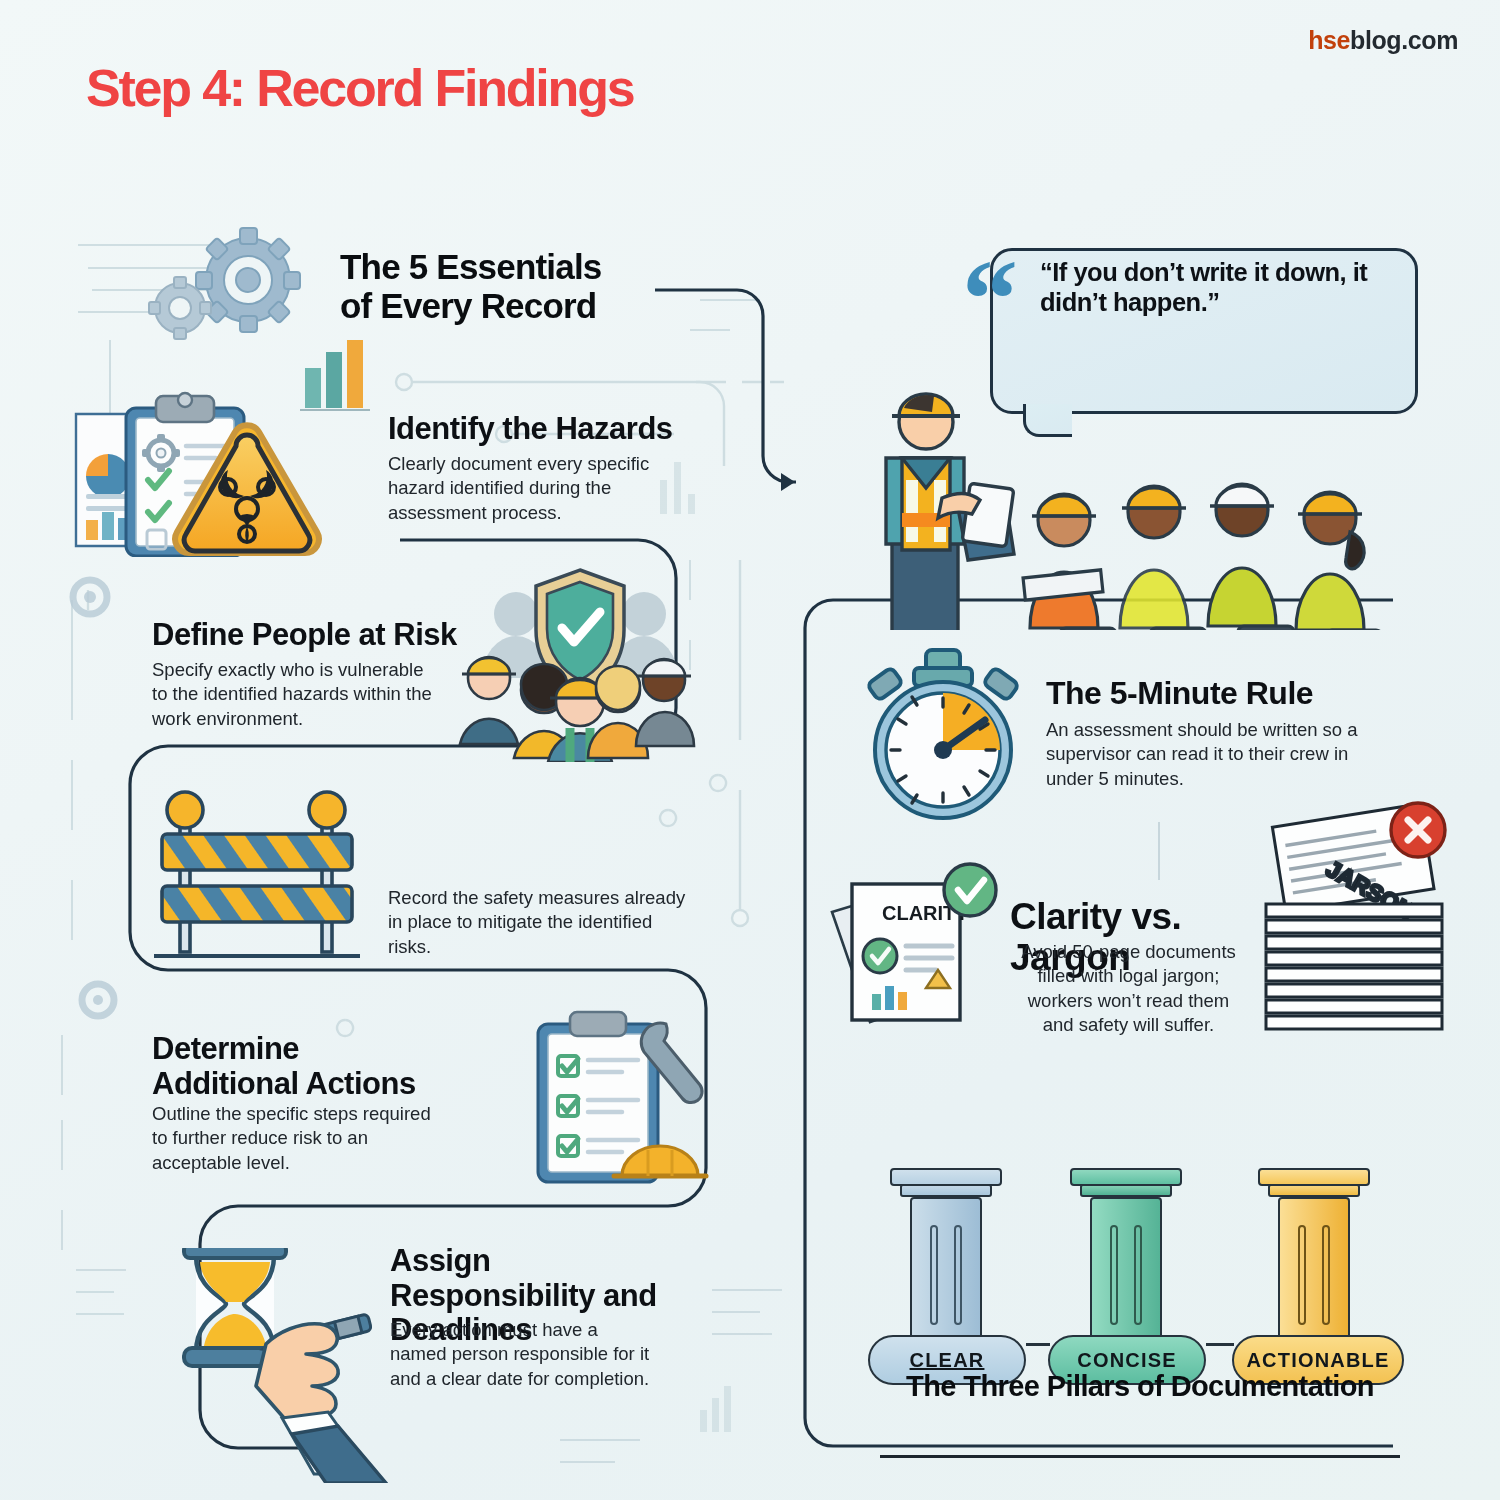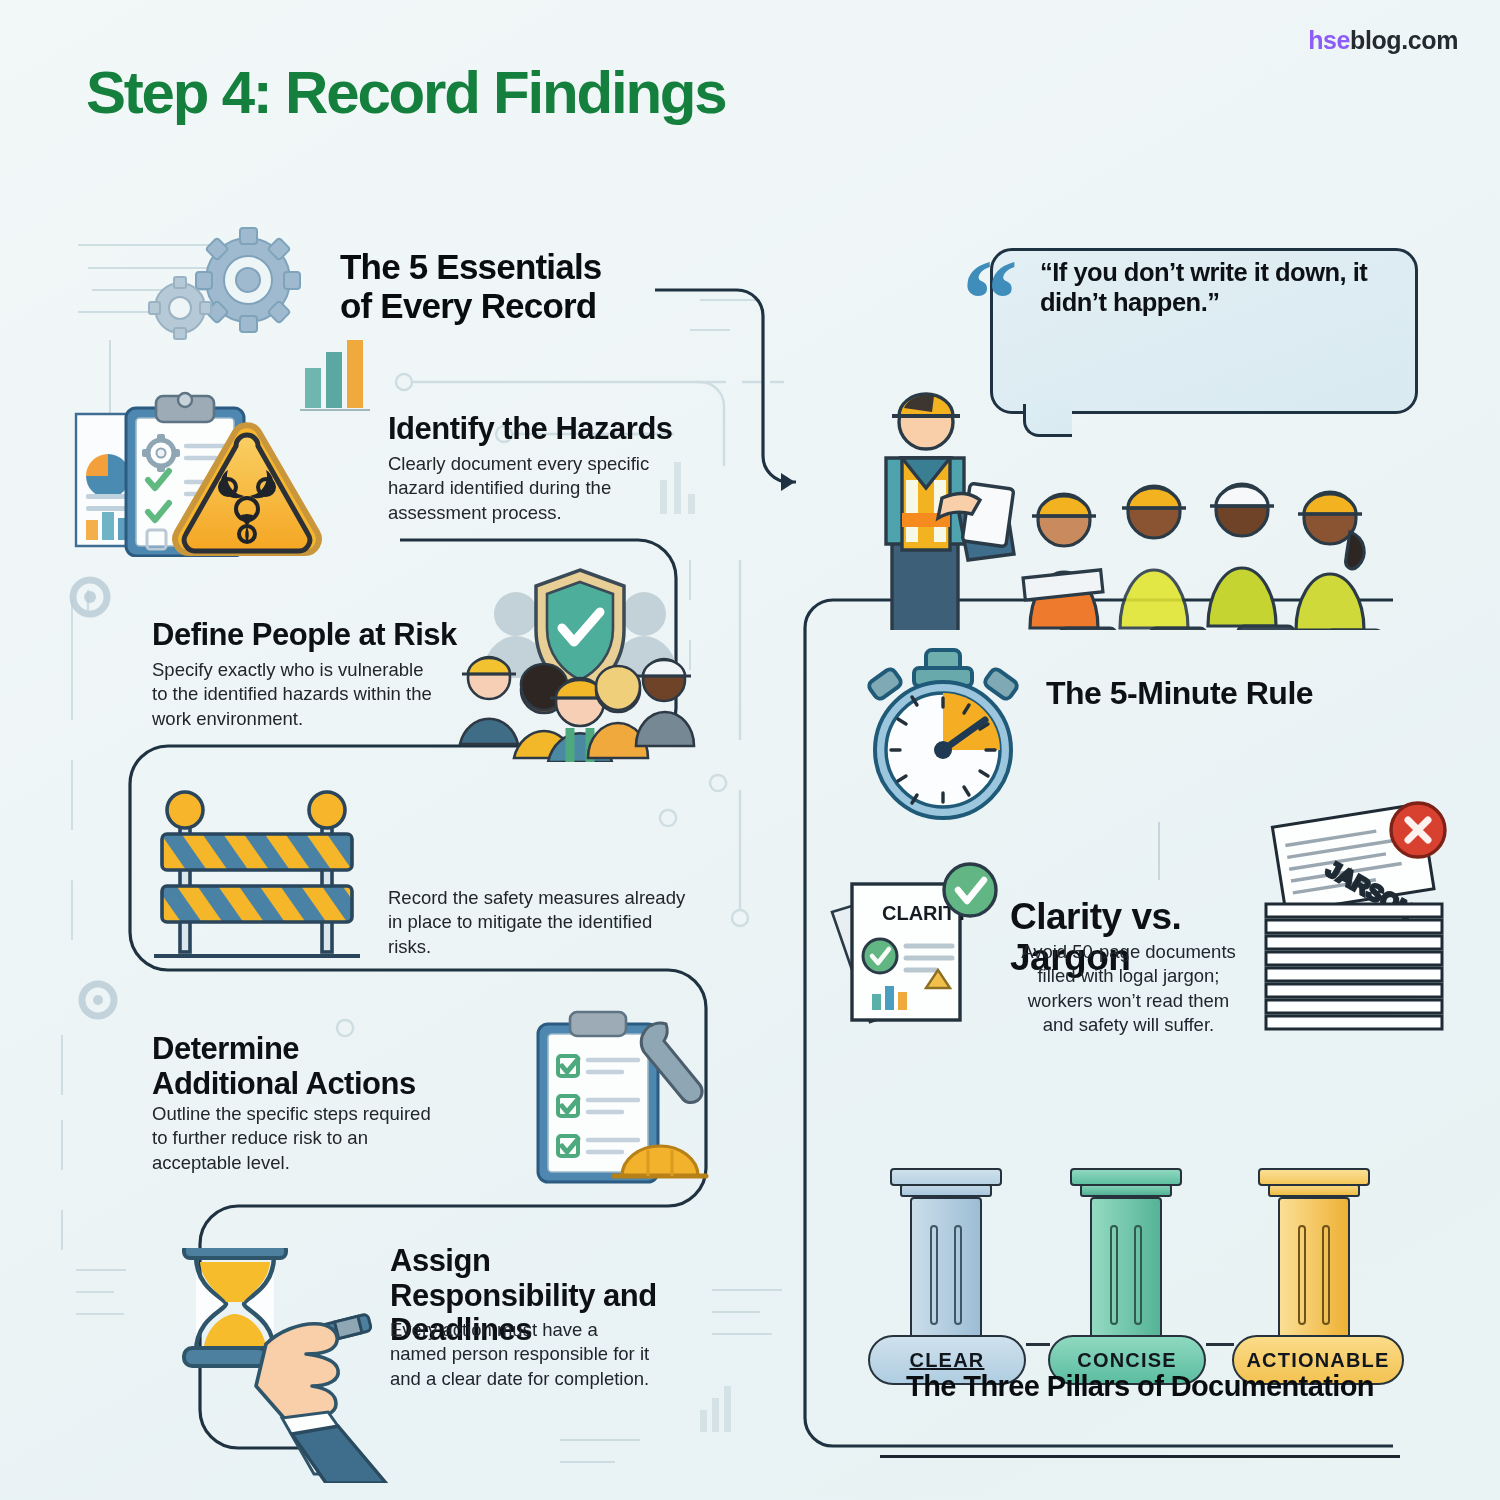--- a/index.html
+++ b/index.html
@@ -13,27 +13,27 @@
     color: #15181c;
   }
 
   .canvas { position: absolute; inset: 0; }
 
   
   .brand {
     position: absolute; top: 26px; right: 42px;
     font-size: 25px; font-weight: bold; letter-spacing: -0.4px;
   }
-  .brand .g { color: #8b5cf6; margin-top: 12px; }
+  .brand .g { color: #c2410c; margin-top: 12px; }
   .brand .d { color: #232a30; }
 
   .page-title {
     position: absolute; left: 86px; top: 58px;
-    font-size: 60px; font-weight: bold; letter-spacing: -2.2px;
-    color: #15803d;
+    font-size: 52px; font-weight: bold; letter-spacing: -2.2px;
+    color: #ef4444;
   }
 
   
   .deco { position: absolute; inset: 0; pointer-events: none; }
 
   
   .ic { position: absolute; }
 
   
   .hd2 {
@@ -476,20 +476,21 @@
       <path d="M136 76 l-8 5"></path>
         <path d="M54 128 l-8 5"></path>
         <path d="M117 147 l-5 -8"></path>
         <path d="M65 57 l-5 -8"></path>
     </g>
     <path d="M91 102 L133 72" stroke="#1f3a52" stroke-width="7" stroke-linecap="round"></path>
     <circle cx="91" cy="102" r="9" fill="#1f3a52"></circle>
   </svg>
 
   <div class="hd2" style="left:1046px; top:676px; width:330px; font-size:32px;">The 5-Minute Rule</div>
+  <div class="bd" style="left:1046px; top:718px; width:312px;">An assessment should be written so a supervisor can read it to their crew in under 5 minutes.</div>
 
   <div style="position:absolute; left:1158px; top:822px; width:2px; height:58px; background:#c7d6dc;"></div>
 
   <svg class="ic" style="left:820px; top:842px;" width="190" height="200">
     <path d="M12 70 l46 -14 l38 108 l-46 16 z" fill="#e8eef2" stroke="#2a3b47" stroke-width="2.6"></path>
     <rect x="32" y="42" width="108" height="136" fill="#fdfefe" stroke="#23313c" stroke-width="3.4"></rect>
     <text x="62" y="78" font-family="Liberation Sans, sans-serif" font-size="20" font-weight="bold" fill="#161c21">CLARITY</text>
     <circle cx="60" cy="114" r="17" fill="#62b684" stroke="#2a3b47" stroke-width="3"></circle>
     <path d="M52 114 l6 7 11 -14" stroke="#f6fbf8" stroke-width="4.5" fill="none" stroke-linecap="round" stroke-linejoin="round"></path>
     <g stroke="#b9c7d0" stroke-width="5" stroke-linecap="round">

